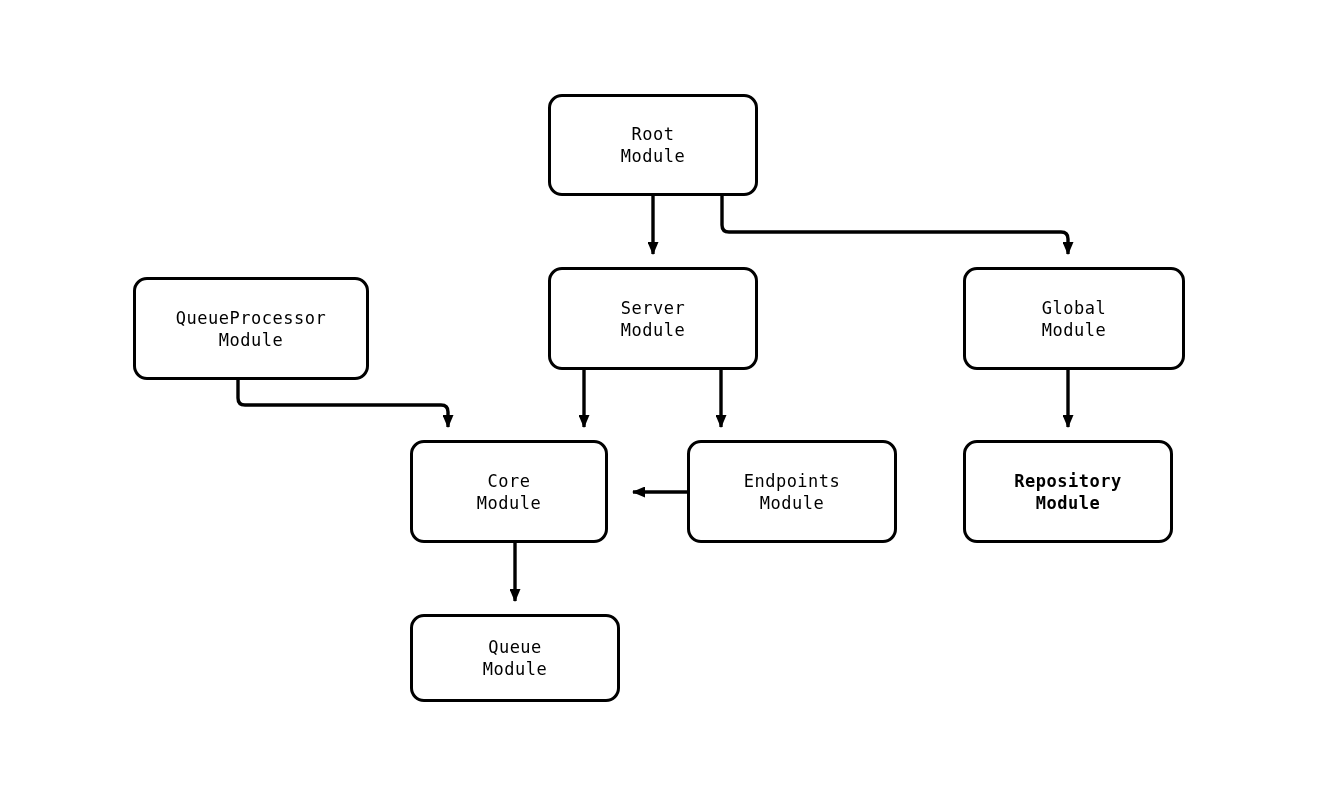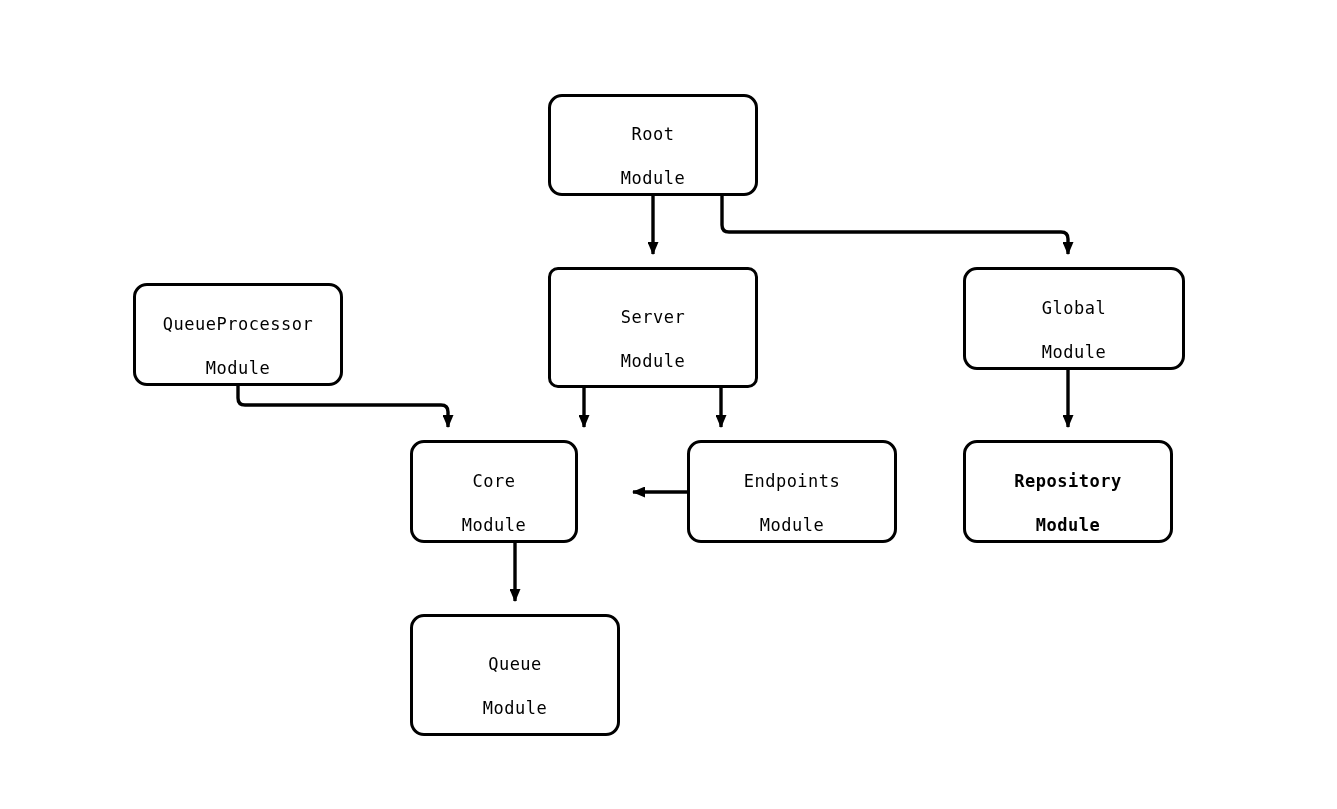--- a/index.html
+++ b/index.html
@@ -40,21 +40,20 @@
     text-align: center;
     z-index: 2;
   }
   .node-line {
     font-family: "DejaVu Sans Mono", "Liberation Mono", monospace;
     font-size: 17px;
     line-height: 22px;
     color: #000000;
     letter-spacing: 0.5px;
     white-space: pre;
-    margin-top: 22px;
   }
 </style>
 </head>
 <body>
 
 <div id="diagram-root">
 
   <svg id="edge-layer" viewBox="0 0 1337 809" width="1337" height="809" xmlns="http://www.w3.org/2000/svg">
     <defs>
       <marker id="arrowhead" markerWidth="10" markerHeight="8" refX="9.2" refY="4" orient="auto" markerUnits="userSpaceOnUse">
@@ -80,48 +79,48 @@
     <path d="M687,492 L633,492" fill="none" stroke="#000000" stroke-width="3.4" marker-end="url(#arrowheadbig)"></path>
 
     <path d="M515,543 L515,601" fill="none" stroke="#000000" stroke-width="3.4" marker-end="url(#arrowheadbig)"></path>
   </svg>
 
   <div class="node" style="left:548px; top:94px; width:210px; height:102px;">
     <div class="node-line">Root</div>
     <div class="node-line">Module</div>
   </div>
 
-  <div class="node" style="left:133px; top:283px; width:210px; height:103px;">
+  <div class="node" style="left:133px; top:277px; width:236px; height:103px;">
     <div class="node-line">QueueProcessor</div>
     <div class="node-line">Module</div>
   </div>
 
-  <div class="node" style="left:548px; top:267px; width:210px; height:121px;border-radius:10px;">
+  <div class="node" style="left:548px; top:267px; width:210px; height:103px;">
     <div class="node-line">Server</div>
     <div class="node-line">Module</div>
   </div>
 
   <div class="node" style="left:963px; top:267px; width:222px; height:103px;">
     <div class="node-line">Global</div>
     <div class="node-line">Module</div>
   </div>
 
-  <div class="node" style="left:410px; top:440px; width:168px; height:103px;">
+  <div class="node" style="left:410px; top:440px; width:198px; height:103px;">
     <div class="node-line">Core</div>
     <div class="node-line">Module</div>
   </div>
 
   <div class="node" style="left:687px; top:440px; width:210px; height:103px;text-align:center;">
     <div class="node-line">Endpoints</div>
     <div class="node-line">Module</div>
   </div>
 
   <div class="node" style="left:963px; top:440px; width:210px; height:103px;font-weight:bold;">
     <div class="node-line">Repository</div>
     <div class="node-line">Module</div>
   </div>
 
-  <div class="node" style="left:410px; top:614px; width:210px; height:122px;">
+  <div class="node" style="left:410px; top:614px; width:210px; height:88px;">
     <div class="node-line">Queue</div>
     <div class="node-line">Module</div>
   </div>
 
 </div>
 
 </body></html>

